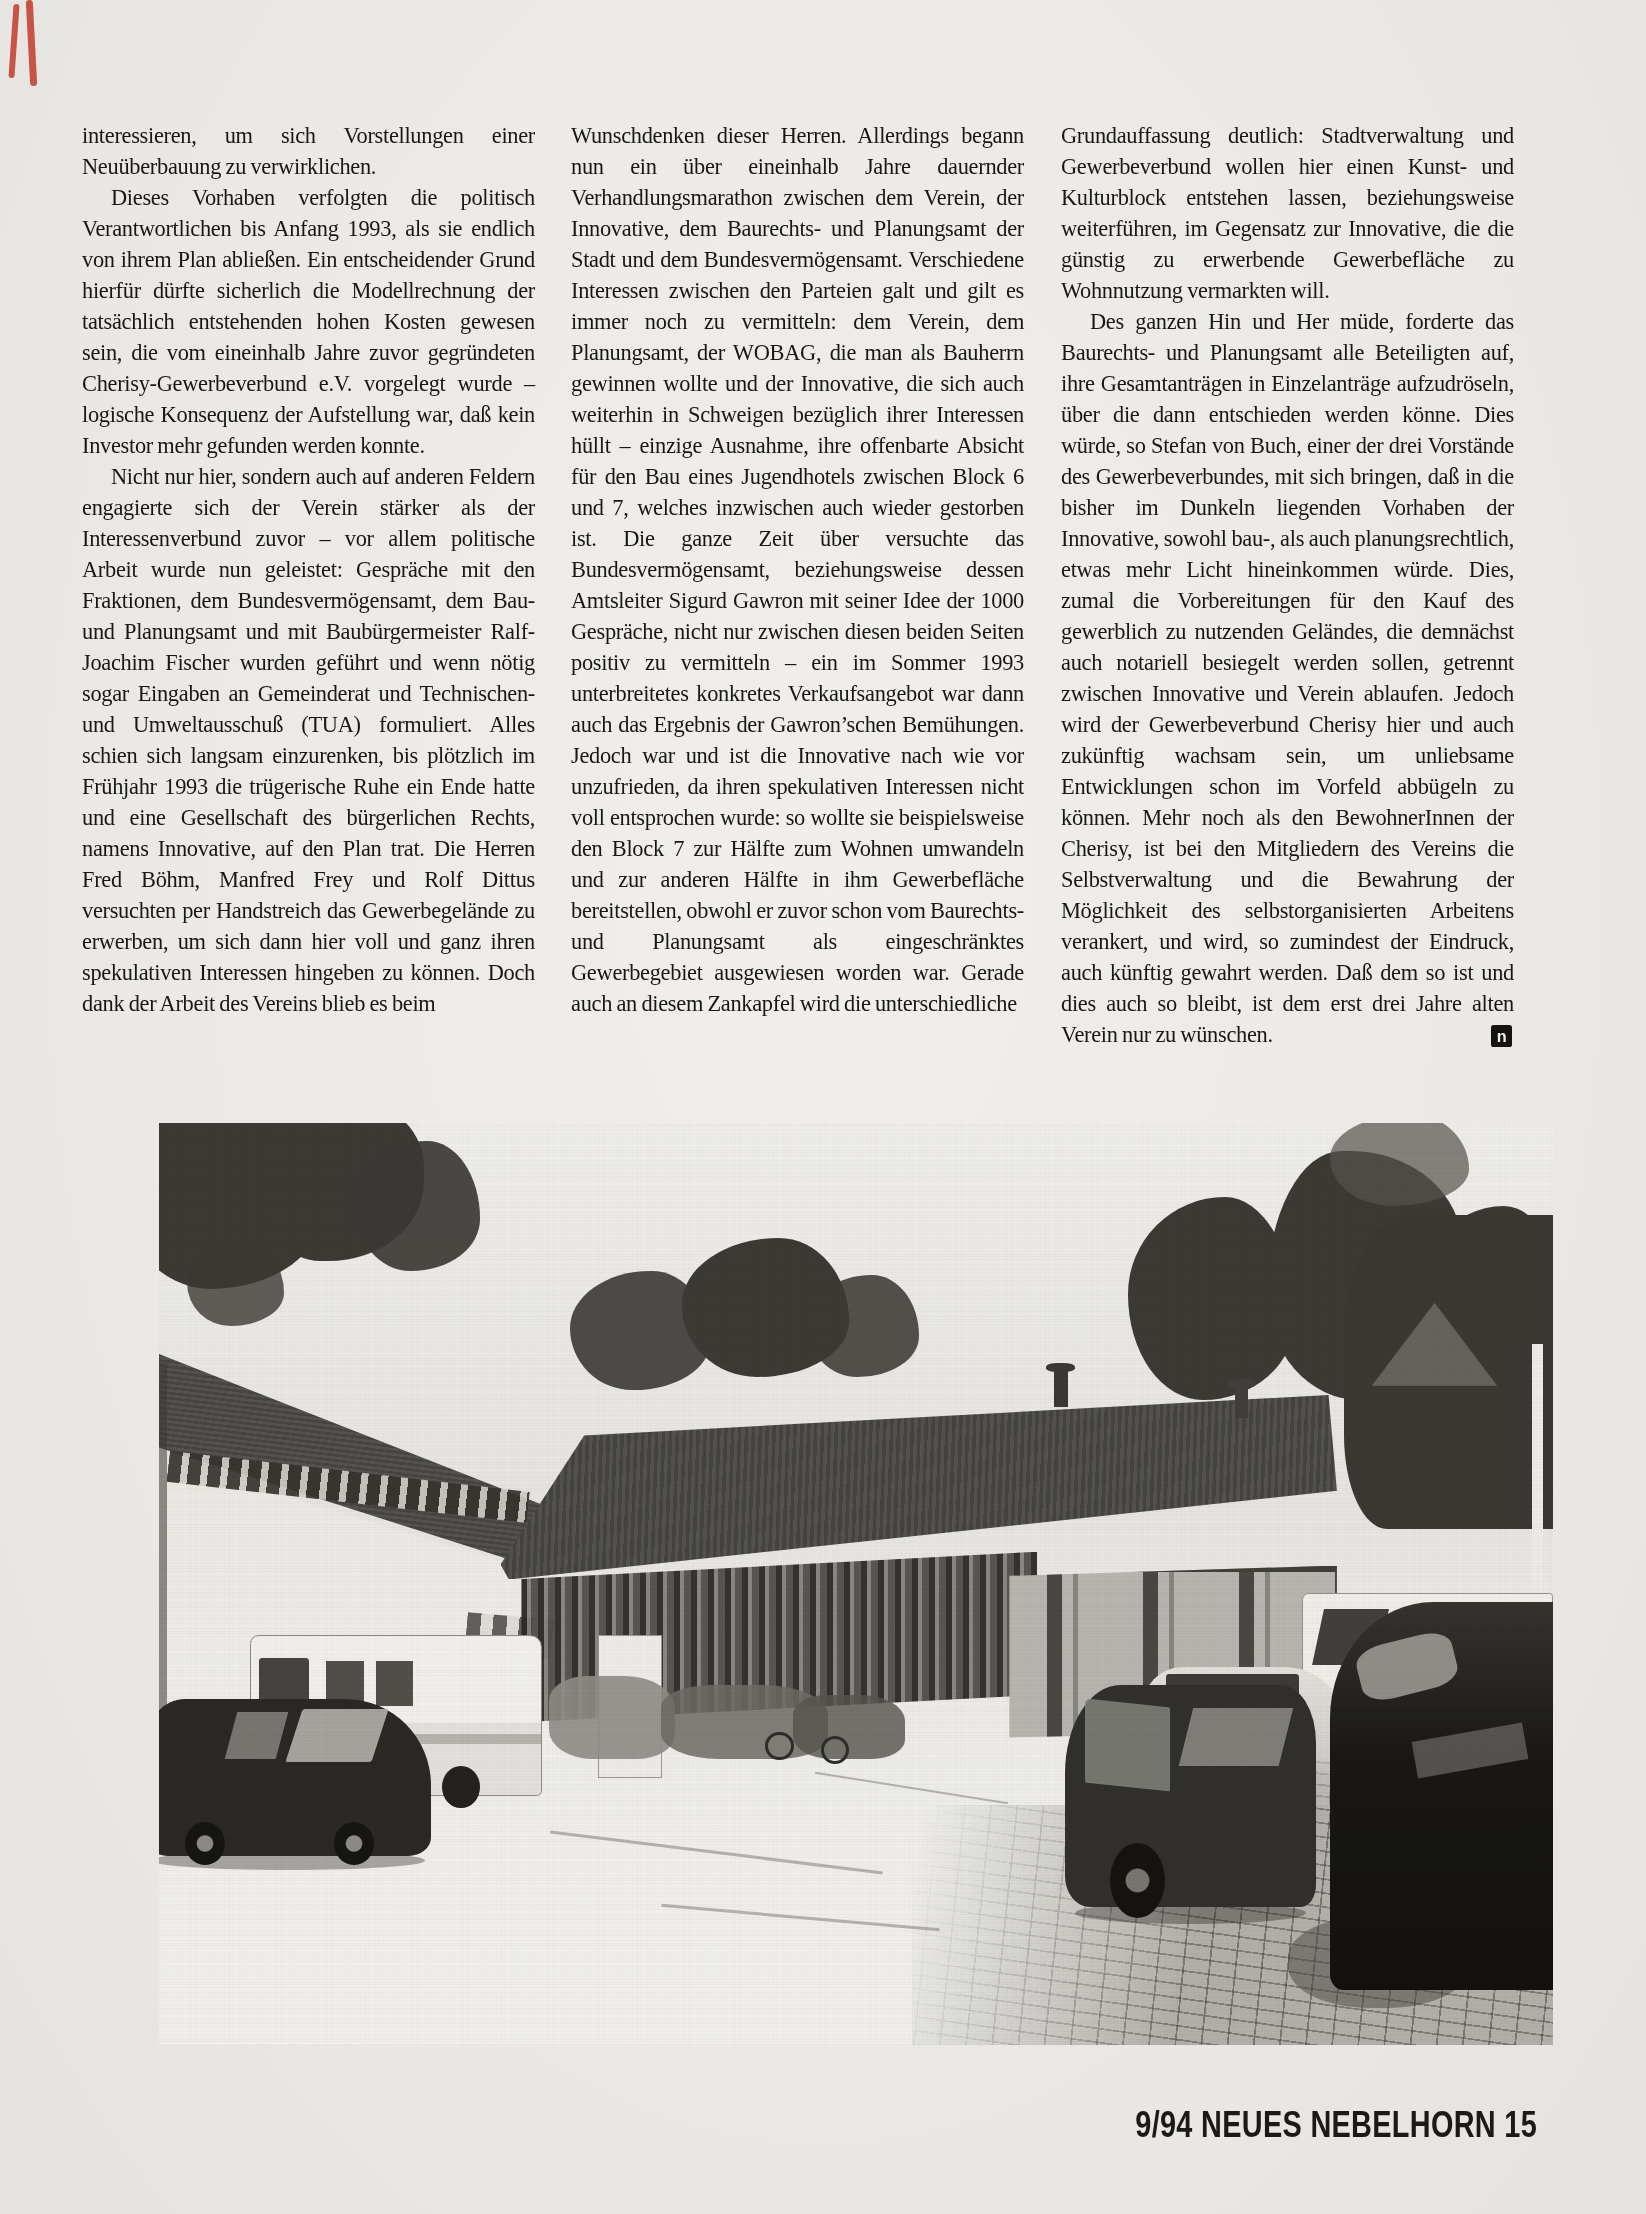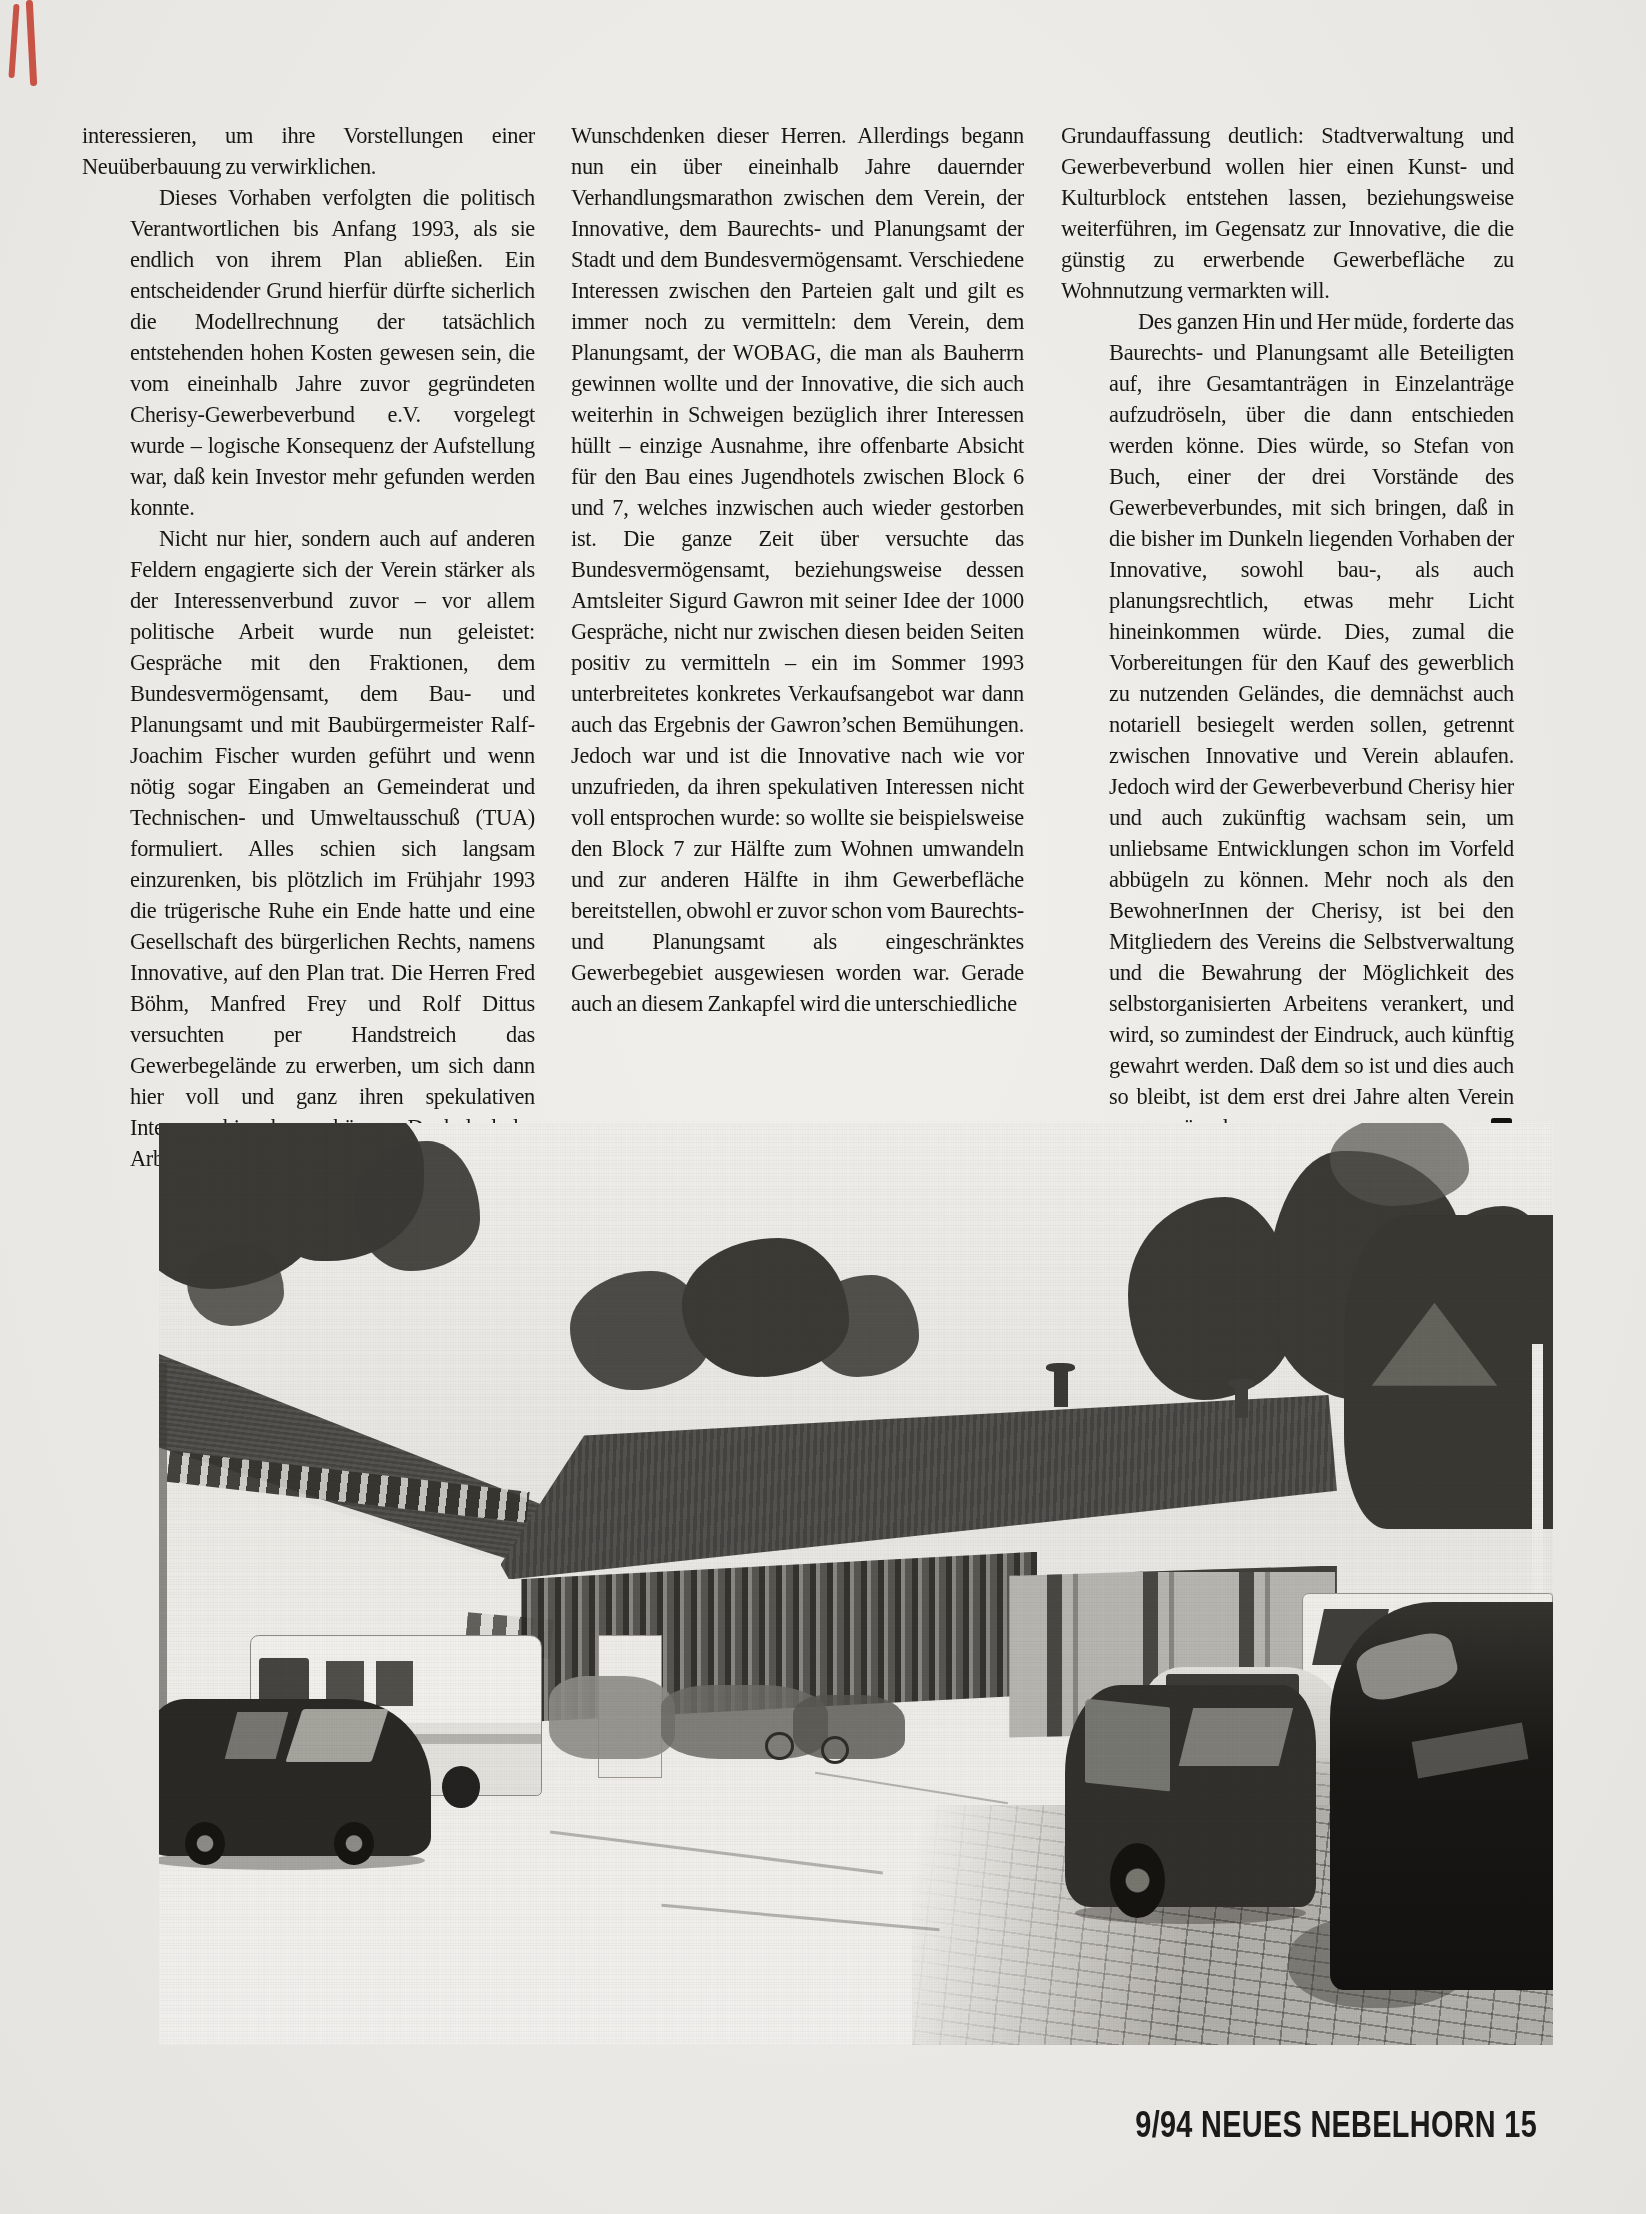--- a/index.html
+++ b/index.html
@@ -16,21 +16,21 @@
   .rm2{left:27.5px;top:0px;width:6.9px;height:86px;transform:rotate(-3deg);}
 
   
   .col{
     position:absolute;top:120px;width:453px;
     font-size:22.4px;line-height:31px;color:#181714;
     text-align:justify;letter-spacing:-0.3px;word-spacing:-0.9px;
     hyphens:auto;-webkit-hyphens:auto;
   }
   .col p{margin:0;}
-  .col p.ind{text-indent:29px;margin-left:48px;}
+  .col p.ind{text-indent:29px;}
   .col1{left:82px;}
   .col2{left:571px;}
   .col3{left:1061px;position:absolute;}
   .endmark{
     position:absolute;right:1.7px;bottom:3.4px;
     width:21.5px;height:21.5px;background:#141310;color:#f2f1ee;
     font-family:"Liberation Sans",sans-serif;font-weight:700;font-size:16.3px;
     display:flex;align-items:center;justify-content:center;border-radius:2.6px;
     text-indent:0;line-height:1;
   }
@@ -171,21 +171,21 @@
 </head>
 <body>
 
 <div class="page">
 
   <div class="red-mark rm1"></div>
   <div class="red-mark rm2"></div>
 
   <main>
     <section class="col col1">
-      <p>interessieren, um ihre Vorstellungen einer Neuüberbauung zu verwirklichen.</p>
+      <p>interessieren, um sich Vorstellungen einer Neuüberbauung zu verwirklichen.</p>
       <p class="ind">Dieses Vorhaben verfolgten die politisch Verantwortlichen bis Anfang 1993, als sie endlich von ihrem Plan abließen. Ein entscheidender Grund hierfür dürfte sicherlich die Modellrechnung der tatsächlich entstehenden hohen Kosten gewesen sein, die vom eineinhalb Jahre zuvor gegründeten Cherisy-Gewerbeverbund e.V. vorgelegt wurde – logische Konsequenz der Aufstellung war, daß kein Investor mehr gefunden werden konnte.</p>
       <p class="ind">Nicht nur hier, sondern auch auf anderen Feldern engagierte sich der Verein stärker als der Interessenverbund zuvor – vor allem politische Arbeit wurde nun geleistet: Gespräche mit den Fraktionen, dem Bundesvermögensamt, dem Bau- und Planungsamt und mit Baubürgermeister Ralf-Joachim Fischer wurden geführt und wenn nötig sogar Eingaben an Gemeinderat und Technischen- und Umweltausschuß (TUA) formuliert. Alles schien sich langsam einzurenken, bis plötzlich im Frühjahr 1993 die trügerische Ruhe ein Ende hatte und eine Gesellschaft des bürgerlichen Rechts, namens Innovative, auf den Plan trat. Die Herren Fred Böhm, Manfred Frey und Rolf Dittus versuchten per Handstreich das Gewerbegelände zu erwerben, um sich dann hier voll und ganz ihren spekulativen Interessen hingeben zu können. Doch dank der Arbeit des Vereins blieb es beim</p>
     </section>
 
     <section class="col col2">
       <p>Wunschdenken dieser Herren. Allerdings begann nun ein über eineinhalb Jahre dauernder Verhandlungsmarathon zwischen dem Verein, der Innovative, dem Baurechts- und Planungsamt der Stadt und dem Bundesvermögensamt. Verschiedene Interessen zwischen den Parteien galt und gilt es immer noch zu vermitteln: dem Verein, dem Planungsamt, der WOBAG, die man als Bauherrn gewinnen wollte und der Innovative, die sich auch weiterhin in Schweigen bezüglich ihrer Interessen hüllt – einzige Ausnahme, ihre offenbarte Absicht für den Bau eines Jugendhotels zwischen Block 6 und 7, welches inzwischen auch wieder gestorben ist. Die ganze Zeit über versuchte das Bundesvermögensamt, beziehungsweise dessen Amtsleiter Sigurd Gawron mit seiner Idee der 1000 Gespräche, nicht nur zwischen diesen beiden Seiten positiv zu vermitteln – ein im Sommer 1993 unterbreitetes konkretes Verkaufsangebot war dann auch das Ergebnis der Gawron’schen Bemühungen. Jedoch war und ist die Innovative nach wie vor unzufrieden, da ihren spekulativen Interessen nicht voll entsprochen wurde: so wollte sie beispielsweise den Block 7 zur Hälfte zum Wohnen umwandeln und zur anderen Hälfte in ihm Gewerbefläche bereitstellen, obwohl er zuvor schon vom Baurechts- und Planungsamt als eingeschränktes Gewerbegebiet ausgewiesen worden war. Gerade auch an diesem Zankapfel wird die unterschiedliche</p>
     </section>
 
     <section class="col col3">
       <p>Grundauffassung deutlich: Stadtverwaltung und Gewerbeverbund wollen hier einen Kunst- und Kulturblock entstehen lassen, beziehungsweise weiterführen, im Gegensatz zur Innovative, die die günstig zu erwerbende Gewerbefläche zu Wohnnutzung vermarkten will.</p>

